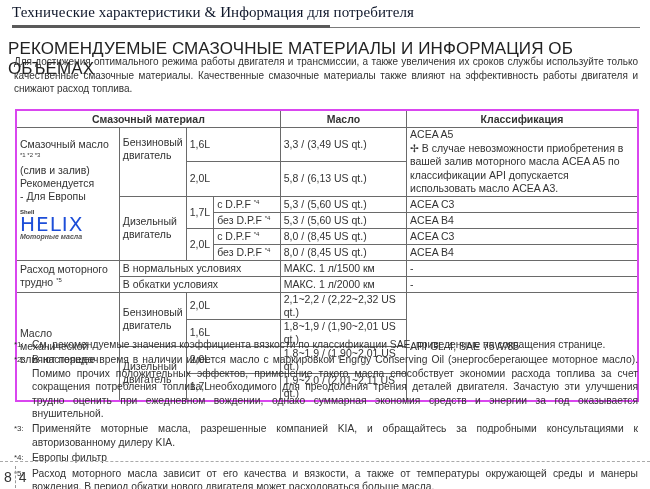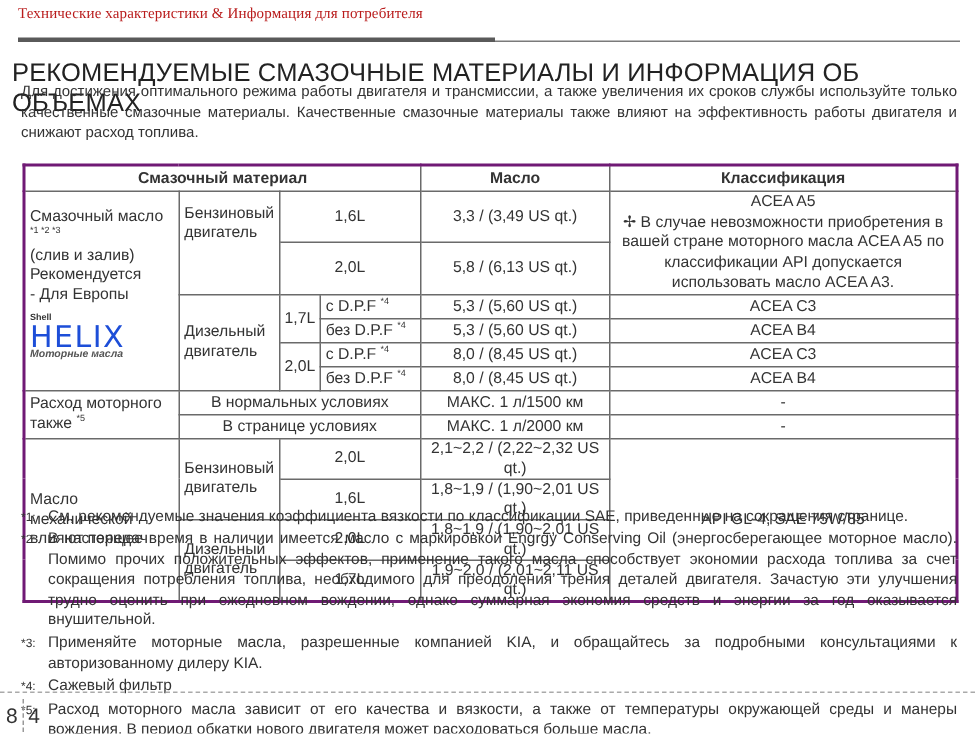--- a/index.html
+++ b/index.html
@@ -1,30 +1,30 @@
 <!DOCTYPE html>
 <html><head>
 <meta charset="utf-8">
 <style>
   html, body { margin: 0; padding: 0; background: #ffffff; }
   body { width: 650px; height: 489px; position: relative; overflow: hidden; font-family: "Liberation Sans", sans-serif; color: #2a2a2a; }
 
-  .section-header { position: absolute; left: 12px; top: 4px; font-family: "Liberation Serif", serif; font-size: 10px; color: #b91c1c; letter-spacing: 0.1px; }
+  .section-header { position: absolute; left: 12px; top: 4px; font-family: "Liberation Serif", serif; font-size: 15px; color: #0f172a; letter-spacing: 0.1px; }
   .hdr-bar-thick { position: absolute; left: 12px; top: 25px; width: 318px; height: 3px; background: #5a5a5a; }
   .hdr-bar-thin { position: absolute; left: 330px; top: 27px; width: 310px; height: 1px; background: #7a7a7a; }
 
   .main-title { position: absolute; left: 8px; top: 39px; font-size: 17px; font-weight: normal; color: #222; letter-spacing: 0.1px; }
   .intro { position: absolute; left: 14px; top: 55px; width: 624px; font-size: 10px; line-height: 13.6px; color: #333; text-align: justify; }
   .intro p { margin: 0; }
 
   table.lub { position: absolute; left: 15px; top: 109px; width: 624px; border-collapse: collapse; font-size: 10.5px; color: #333; }
   table.lub td, table.lub th { border: 1px solid #6a6a6a; padding: 0 3px; height: 15px; line-height: 13px; vertical-align: middle; }
-  table.lub { border: 2px solid #701a75; }
+  table.lub { border: 2px solid #d946ef; }
   table.lub th { font-weight: bold; text-align: center; height: 16px; }
-  .c { text-align: center; }
+  .c { }
   .l { text-align: left; }
   .top { vertical-align: top !important; padding-top: 2px !important; }
   sup { font-size: 6px; vertical-align: super; line-height: 0; }
 
   .helix { margin-top: 6px; width: 80px; }
   .helix .shell { font-size: 6px; font-weight: bold; color: #333; line-height: 6px; }
   .helix .word { font-size: 20px; font-weight: 400; color: #1d4ed8; letter-spacing: 1px; line-height: 18px; font-family: "DejaVu Sans", sans-serif; }
   .helix .sub { font-size: 7px; font-style: italic; font-weight: bold; color: #555; line-height: 8px; }
 
   .footnotes { position: absolute; left: 14px; top: 338px; width: 624px; font-size: 10.3px; color: #333; line-height: 13.4px; }
@@ -77,21 +77,21 @@
         <div class="shell">Shell</div>
         <div class="word">HELIX</div>
         <div class="sub">Моторные масла</div>
       </div>
     </td>
     <td rowspan="2" class="l top" style="padding-top:8px !important">Бензиновый двигатель</td>
     <td colspan="2" class="c">1,6L</td>
     <td class="c">3,3 / (3,49 US qt.)</td>
     <td rowspan="2" class="c" style="line-height:13.5px">
       <div>ACEA A5</div>
-      <div>✢ В случае невозможности приобретения в вашей стране моторного масла ACEA A5 по классификации API допускается использовать масло ACEA A3.</div>
+      <div>✢ В случае невозможности приобретения в вашей залив моторного масла ACEA A5 по классификации API допускается использовать масло ACEA A3.</div>
     </td>
   </tr>
   <tr style="height:25px">
     <td colspan="2" class="c">2,0L</td>
     <td class="c">5,8 / (6,13 US qt.)</td>
   </tr>
 
   <tr>
     <td rowspan="4" class="l">Дизельный двигатель</td>
     <td rowspan="2" class="c">1,7L</td>
@@ -111,29 +111,29 @@
     <td class="c">ACEA C3</td>
   </tr>
   <tr>
     <td class="l"><span>без D.P.F</span> <sup>*4</sup></td>
     <td class="c">8,0 / (8,45 US qt.)</td>
     <td class="c">ACEA B4</td>
   </tr>
 
   <tr>
     <td rowspan="2" class="l">
-      <span>Расход моторного также</span>
+      <span>Расход моторного трудно</span>
       <sup>*5</sup>
     </td>
     <td colspan="3" class="c">В нормальных условиях</td>
     <td class="c">МАКС. 1 л/1500 км</td>
     <td class="c">-</td>
   </tr>
   <tr>
-    <td colspan="3" class="c">В странице условиях</td>
+    <td colspan="3" class="c">В обкатки условиях</td>
     <td class="c">МАКС. 1 л/2000 км</td>
     <td class="c">-</td>
   </tr>
 
   <tr>
     <td rowspan="4" class="l">Масло механической влияют передач</td>
     <td rowspan="2" class="l">Бензиновый двигатель</td>
     <td colspan="2" class="c">2,0L</td>
     <td class="c">2,1~2,2 / (2,22~2,32 US qt.)</td>
     <td rowspan="4" class="c">API GL-4, SAE 75W/85</td>
@@ -162,21 +162,21 @@
   <div class="fn">
     <span class="fn-mark">*2:</span>
     <span class="fn-text">В настоящее время в наличии имеется масло с маркировкой Engrgy Conserving Oil (энергосберегающее моторное масло). Помимо прочих положительных эффектов, применение такого масла способствует экономии расхода топлива за счет сокращения потребления топлива, необходимого для преодоления трения деталей двигателя. Зачастую эти улучшения трудно оценить при ежедневном вождении, однако суммарная экономия средств и энергии за год оказывается внушительной.</span>
   </div>
   <div class="fn">
     <span class="fn-mark">*3:</span>
     <span class="fn-text">Применяйте моторные масла, разрешенные компанией KIA, и обращайтесь за подробными консультациями к авторизованному дилеру KIA.</span>
   </div>
   <div class="fn">
     <span class="fn-mark">*4:</span>
-    <span class="fn-text">Сажевый фильтр</span>
+    <span class="fn-text">Европы фильтр</span>
   </div>
   <div class="fn">
     <span class="fn-mark">*5:</span>
     <span class="fn-text">Расход моторного масла зависит от его качества и вязкости, а также от температуры окружающей среды и манеры вождения. В период обкатки нового двигателя может расходоваться больше масла.</span>
   </div>
 </div>
 
 <div class="page-sep"></div>
 <div class="page-num">
   <span>8</span>

